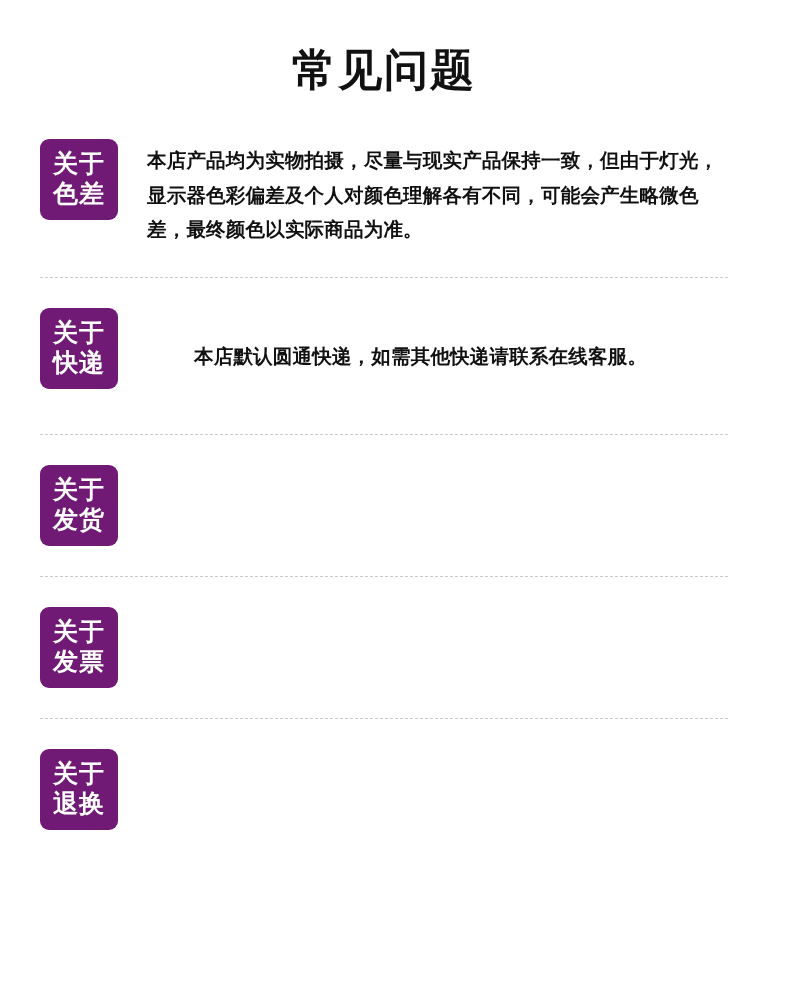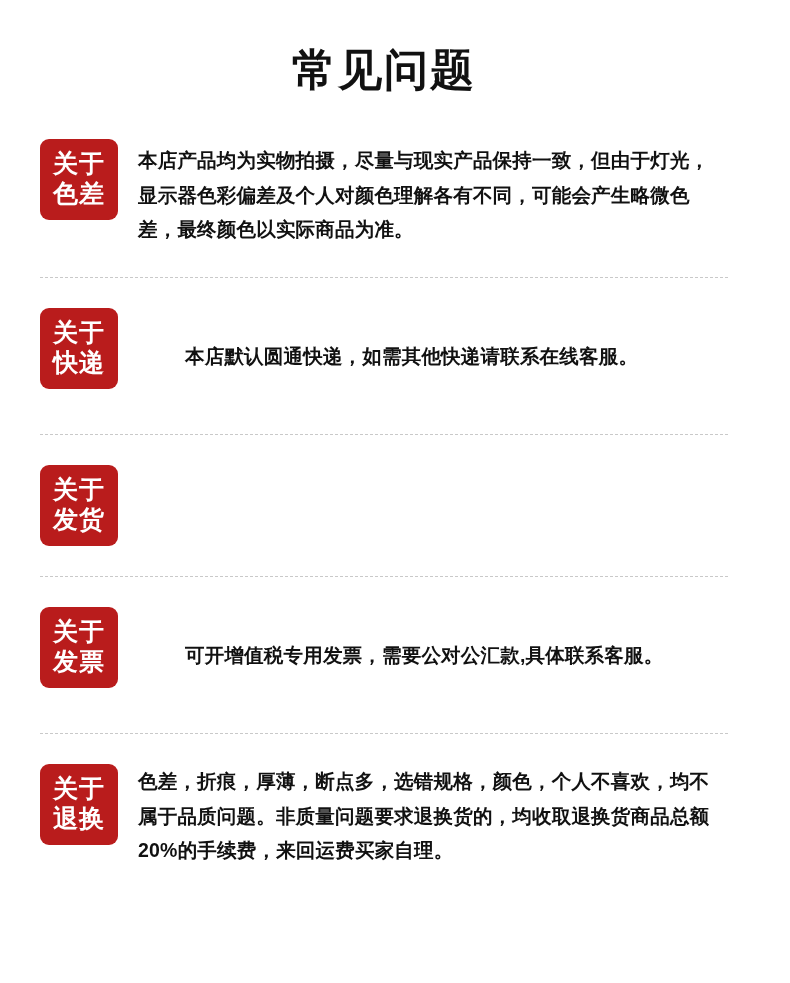--- a/index.html
+++ b/index.html
@@ -34,37 +34,37 @@
     padding: 0 40px;
   }
   .faq-row {
     display: flex;
     align-items: flex-start;
     padding: 0;
   }
   .badge {
     flex: 0 0 auto;
     width: 78px;
-    background: #b91c1c;
+    background: #701a75;
     color: #ffffff;
     border-radius: 9px;
     text-align: center;
     font-size: 25px;
     font-weight: bold;
     line-height: 1.22;
     padding: 9px 0 11px 0;
     letter-spacing: 1px;
     box-sizing: border-box;
   }
   .badge .bline {
     display: block;
   }
   .faq-text {
     flex: 1 1 auto;
-    padding-left: 20px;
+    padding-left: 29px;
     font-size: 19.5px;
     color: #111111;
     line-height: 1.78;
     font-weight: bold;
     letter-spacing: 0.2px;
   }
   .row-1 .faq-text { padding-top: 4px; }
   .divider {
     border-top: 1px dashed #c9c9c9;
     margin: 0 40px;
@@ -121,29 +121,27 @@
 
     <div class="spacer-top"></div>
     <div class="divider" style="margin:0;"></div>
     <div class="spacer-bottom"></div>
 
     <div class="faq-row">
       <div class="badge">
         <span class="bline">关于</span>
         <span class="bline">发票</span>
       </div>
-      <div class="faq-text centered-text">可开增值税专用发票，需要公对公汇款,具体联系客服。</div>
     </div>
 
     <div class="spacer-top"></div>
     <div class="divider" style="margin:0;"></div>
     <div class="spacer-bottom"></div>
 
     <div class="faq-row">
       <div class="badge">
         <span class="bline">关于</span>
         <span class="bline">退换</span>
       </div>
-      <div class="faq-text">色差，折痕，厚薄，断点多，选错规格，颜色，个人不喜欢，均不属于品质问题。非质量问题要求退换货的，均收取退换货商品总额20%的手续费，来回运费买家自理。</div>
     </div>
 
   </div>
 </div>
 
 </body></html>

